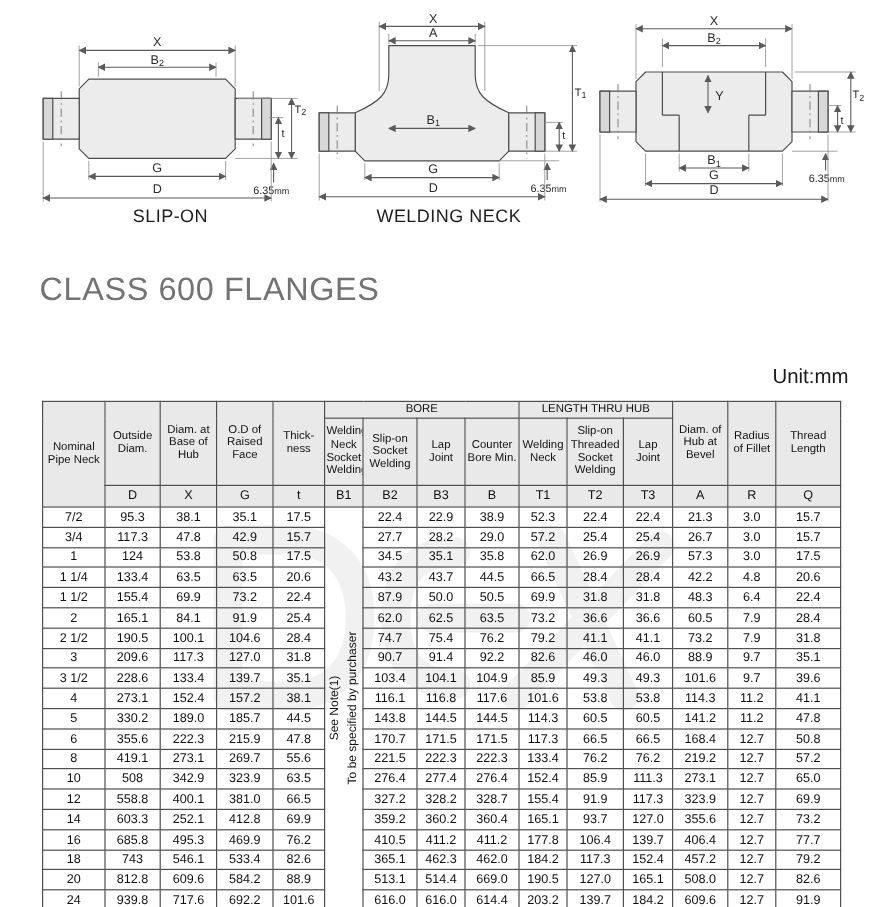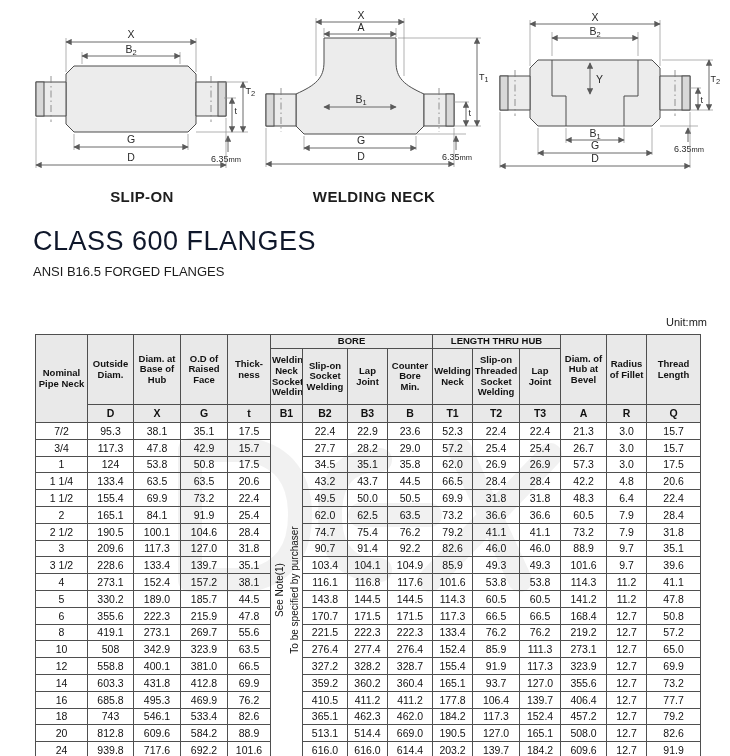--- a/index.html
+++ b/index.html
@@ -2,48 +2,48 @@
 <html><head>
 <meta charset="utf-8">
 <style>
   html,body{margin:0;padding:0;background:#fff;}
   body{width:730px;height:756px;position:relative;font-family:"Liberation Sans",sans-serif;color:#141414;overflow:hidden;}
 
   
   .fig{position:absolute;top:10px;width:228px;height:190px;}
   #fig1{left:28px;} #fig2{left:260px;} #fig3{left:492px;}
   .fig svg{display:block;}
-  .caption{text-align:center;font-size:15px;letter-spacing:.4px;font-weight:700;color:#1d1d1d;margin-top:18px;}
+  .caption{text-align:center;font-size:15px;letter-spacing:.4px;font-weight:400;color:#1d1d1d;margin-top:2px;}
 
   .bodyshape{fill:#ececec;stroke:#4d4d4d;stroke-width:1;stroke-linejoin:round;}
   .cap-end{fill:#d8d8d8;stroke:#4d4d4d;stroke-width:1;}
   .ln{stroke:#4d4d4d;stroke-width:1;fill:none;}
   .dim{stroke:#5a5a5a;stroke-width:.9;fill:none;}
   .ext{stroke:#8f8f8f;stroke-width:.7;fill:none;}
   .cl{stroke:#7a7a7a;stroke-width:.8;fill:none;stroke-dasharray:7 3 1.5 3;}
   .dlab{font-family:"Liberation Sans",sans-serif;font-size:10.5px;fill:#2a2a2a;}
   .dlab-s{font-family:"Liberation Sans",sans-serif;font-size:9px;fill:#2a2a2a;}
   .sub{font-size:7.5px;}
   .unit-small{font-size:7.5px;}
 
   
   .title-block{position:absolute;left:33px;top:226px;}
-  .page-title{font-size:27px;letter-spacing:.5px;color:#0f172a;}
+  .page-title{font-size:27px;letter-spacing:.5px;color:#737373;}
   .page-subtitle{font-size:13px;margin-top:7px;color:#1c1c1c;}
 
   
-  .unit-label{position:absolute;left:35px;top:316px;width:672px;text-align:right;font-size:11px;color:#1a1a1a;}
+  .unit-label{position:absolute;left:35px;top:304px;width:672px;text-align:right;font-size:17px;color:#1a1a1a;}
 
   
   .watermark{position:absolute;left:130px;top:420px;opacity:.55;pointer-events:none;}
 
   
   table.spec{position:absolute;left:35px;top:334px;width:666px;border-collapse:collapse;table-layout:fixed;font-size:10.5px;color:#111;}
   .spec th,.spec td{border:1px solid #4f4f4f;text-align:center;vertical-align:middle;padding:0 1px;overflow:hidden;}
-  .spec thead th{background:#e9e9e9;font-weight:700;font-size:9.5px;line-height:1.12;}
+  .spec thead th{background:#e9e9e9;font-weight:400;font-size:9.5px;line-height:1.12;}
   .spec tr.r-group th{height:13px;}
   .spec tr.r-name th{height:55px;}
   .spec tr.r-sym th{height:17px;font-size:10.5px;}
   .spec tbody td{height:15.8px;background:transparent;}
   .note-cell{position:relative;padding:0;}
   .note-rotate{position:absolute;top:50%;left:50%;transform:translate(-50%,-50%) rotate(-90deg);white-space:nowrap;font-size:10px;line-height:1.45;text-align:center;color:#111;}
 </style>
 </head>
 <body>
 
@@ -185,21 +185,20 @@
     <text class="dlab" x="103" y="139" text-anchor="middle"><tspan>G</tspan></text>
 
     <path class="ext" d="M8,102 V158 M198,102 V158"></path>
     <path class="dim" d="M8,156 H198" marker-start="url(#arrC)" marker-end="url(#arrC)"></path>
     <text class="dlab" x="103" y="152" text-anchor="middle"><tspan>D</tspan></text>
   </svg>
 </div>
 
 <div class="title-block">
   <div class="page-title">CLASS 600 FLANGES</div>
-  <div class="page-subtitle">ANSI B16.5 FORGED FLANGES</div>
 </div>
 
 <div class="unit-label">Unit:mm</div>
 
 <svg class="watermark" width="500" height="190" viewBox="0 0 500 190">
   <g fill="none" stroke="#e6e6e6" stroke-width="24" stroke-linecap="round">
     <path d="M60,30 V160 M60,30 H120 Q170,40 170,95 Q170,150 120,160 H60"></path>
     <path d="M250,40 Q200,40 200,95 Q200,150 250,150"></path>
     <path d="M230,95 H300 M330,30 L390,160 M300,160 L420,35"></path>
   </g>
@@ -270,21 +269,21 @@
         <td>35.1</td>
         <td>17.5</td>
         <td rowspan="20" class="note-cell">
           <div class="note-rotate">
             <div>See Note(1)</div>
             <div>To be specified by purchaser</div>
           </div>
         </td>
         <td>22.4</td>
         <td>22.9</td>
-        <td>23.6</td>
+        <td>38.9</td>
         <td>52.3</td>
         <td>22.4</td>
         <td>22.4</td>
         <td>21.3</td>
         <td>3.0</td>
         <td>15.7</td>
       </tr>
       <tr>
         <td>3/4</td>
         <td>117.3</td>
@@ -332,21 +331,21 @@
         <td>42.2</td>
         <td>4.8</td>
         <td>20.6</td>
       </tr>
       <tr>
         <td>1 1/2</td>
         <td>155.4</td>
         <td>69.9</td>
         <td>73.2</td>
         <td>22.4</td>
-        <td>49.5</td>
+        <td>87.9</td>
         <td>50.0</td>
         <td>50.5</td>
         <td>69.9</td>
         <td>31.8</td>
         <td>31.8</td>
         <td>48.3</td>
         <td>6.4</td>
         <td>22.4</td>
       </tr>
       <tr>
@@ -505,21 +504,21 @@
         <td>155.4</td>
         <td>91.9</td>
         <td>117.3</td>
         <td>323.9</td>
         <td>12.7</td>
         <td>69.9</td>
       </tr>
       <tr>
         <td>14</td>
         <td>603.3</td>
-        <td>431.8</td>
+        <td>252.1</td>
         <td>412.8</td>
         <td>69.9</td>
         <td>359.2</td>
         <td>360.2</td>
         <td>360.4</td>
         <td>165.1</td>
         <td>93.7</td>
         <td>127.0</td>
         <td>355.6</td>
         <td>12.7</td>

